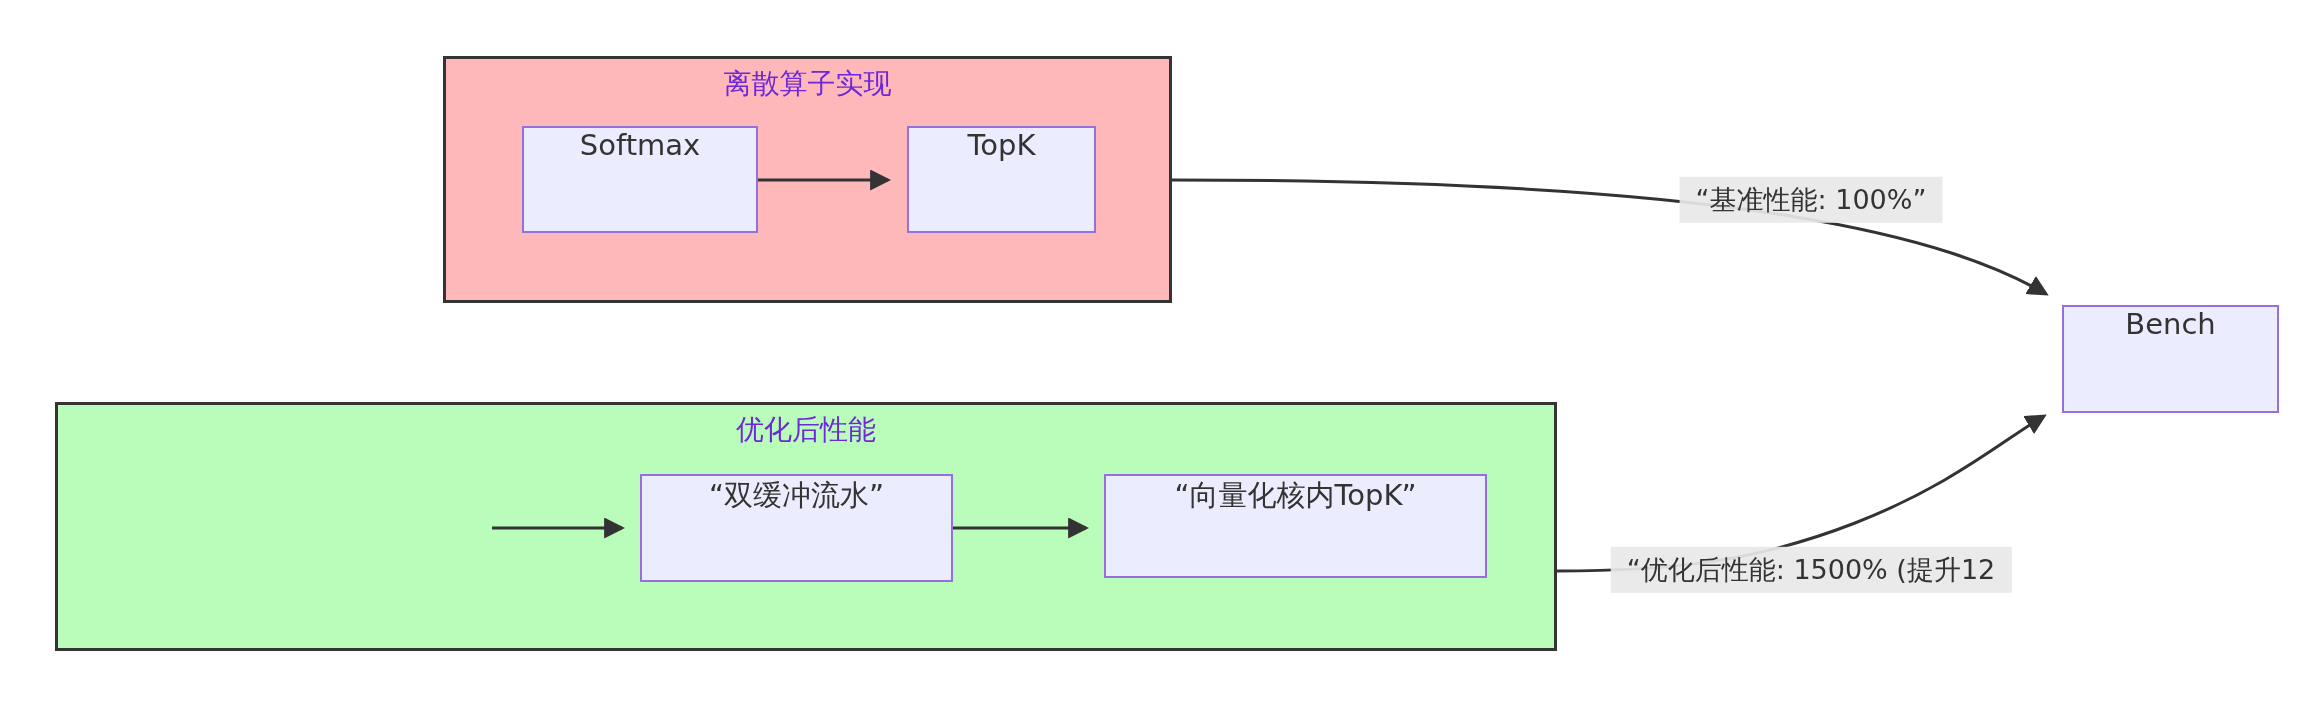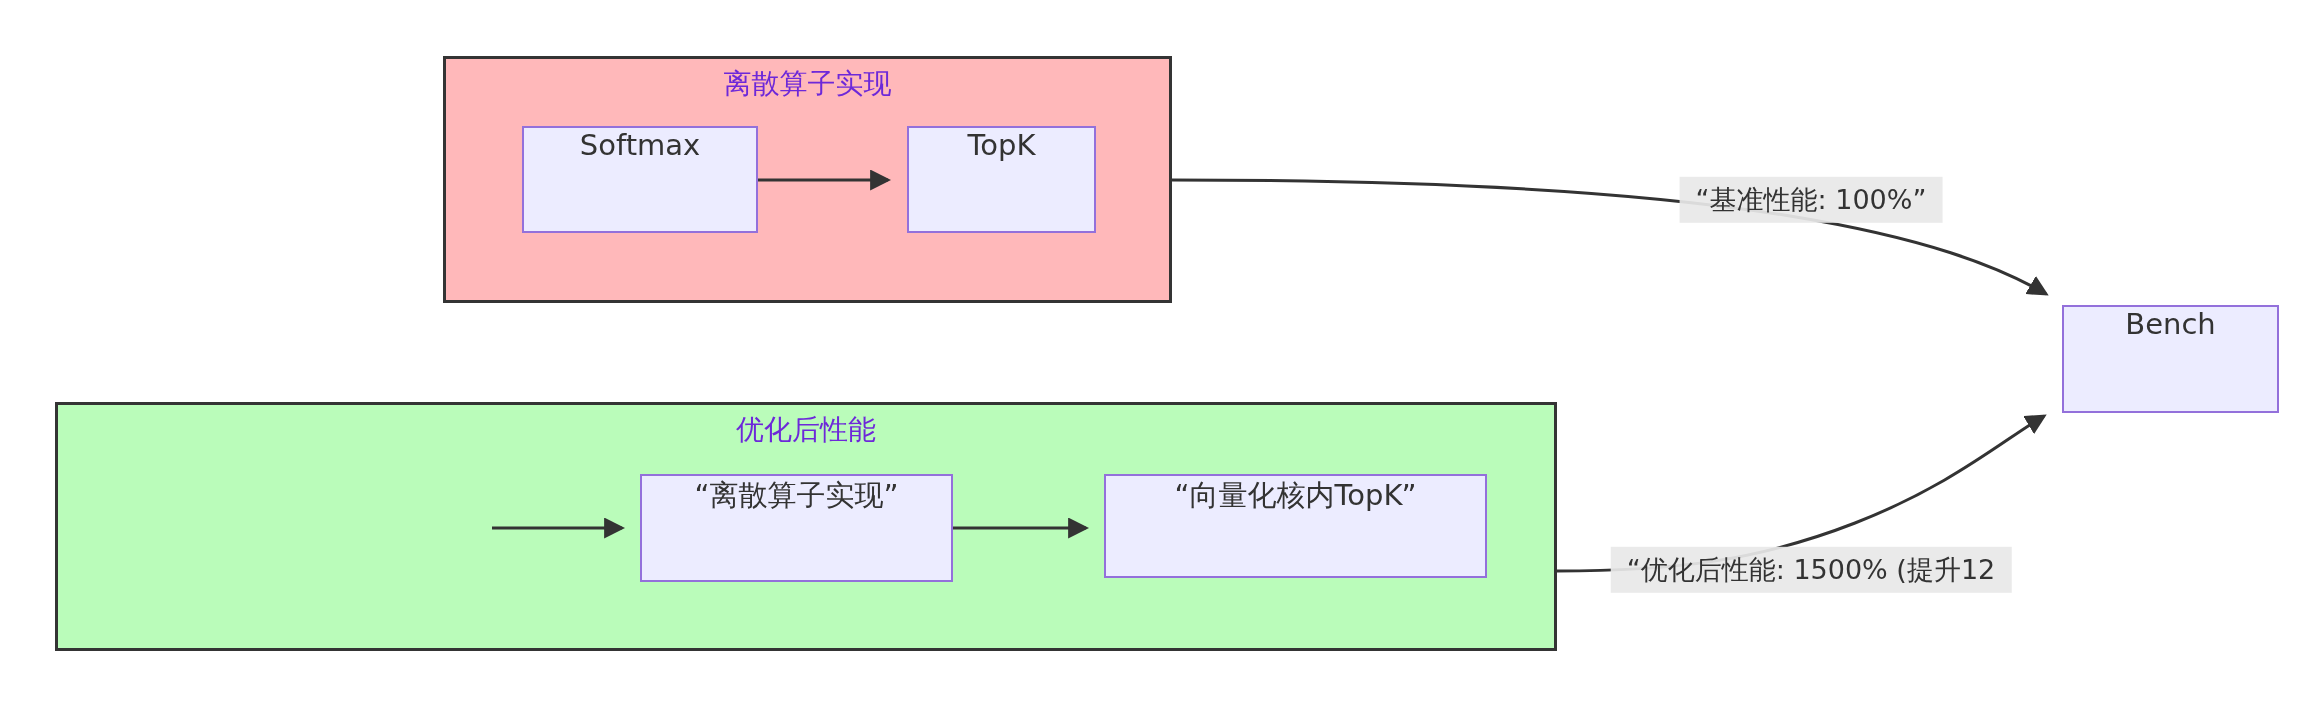--- a/index.html
+++ b/index.html
@@ -54,21 +54,21 @@
     <div class="cluster-label">优化后性能</div>
   </div>
 
   <div class="node node-softmax">
     <span>Softmax</span>
   </div>
   <div class="node node-topk">
     <span>TopK</span>
   </div>
   <div class="node node-double-buffer">
-    <span>“离散算子实现”</span>
+    <span>“双缓冲流水”</span>
   </div>
   <div class="node node-vector-topk">
     <span>“向量化核内TopK”</span>
   </div>
   <div class="node node-bench">
     <span>Bench</span>
   </div>
 
   <svg class="edge-layer" viewBox="0 0 2323 707" xmlns="http://www.w3.org/2000/svg">
     <defs>

